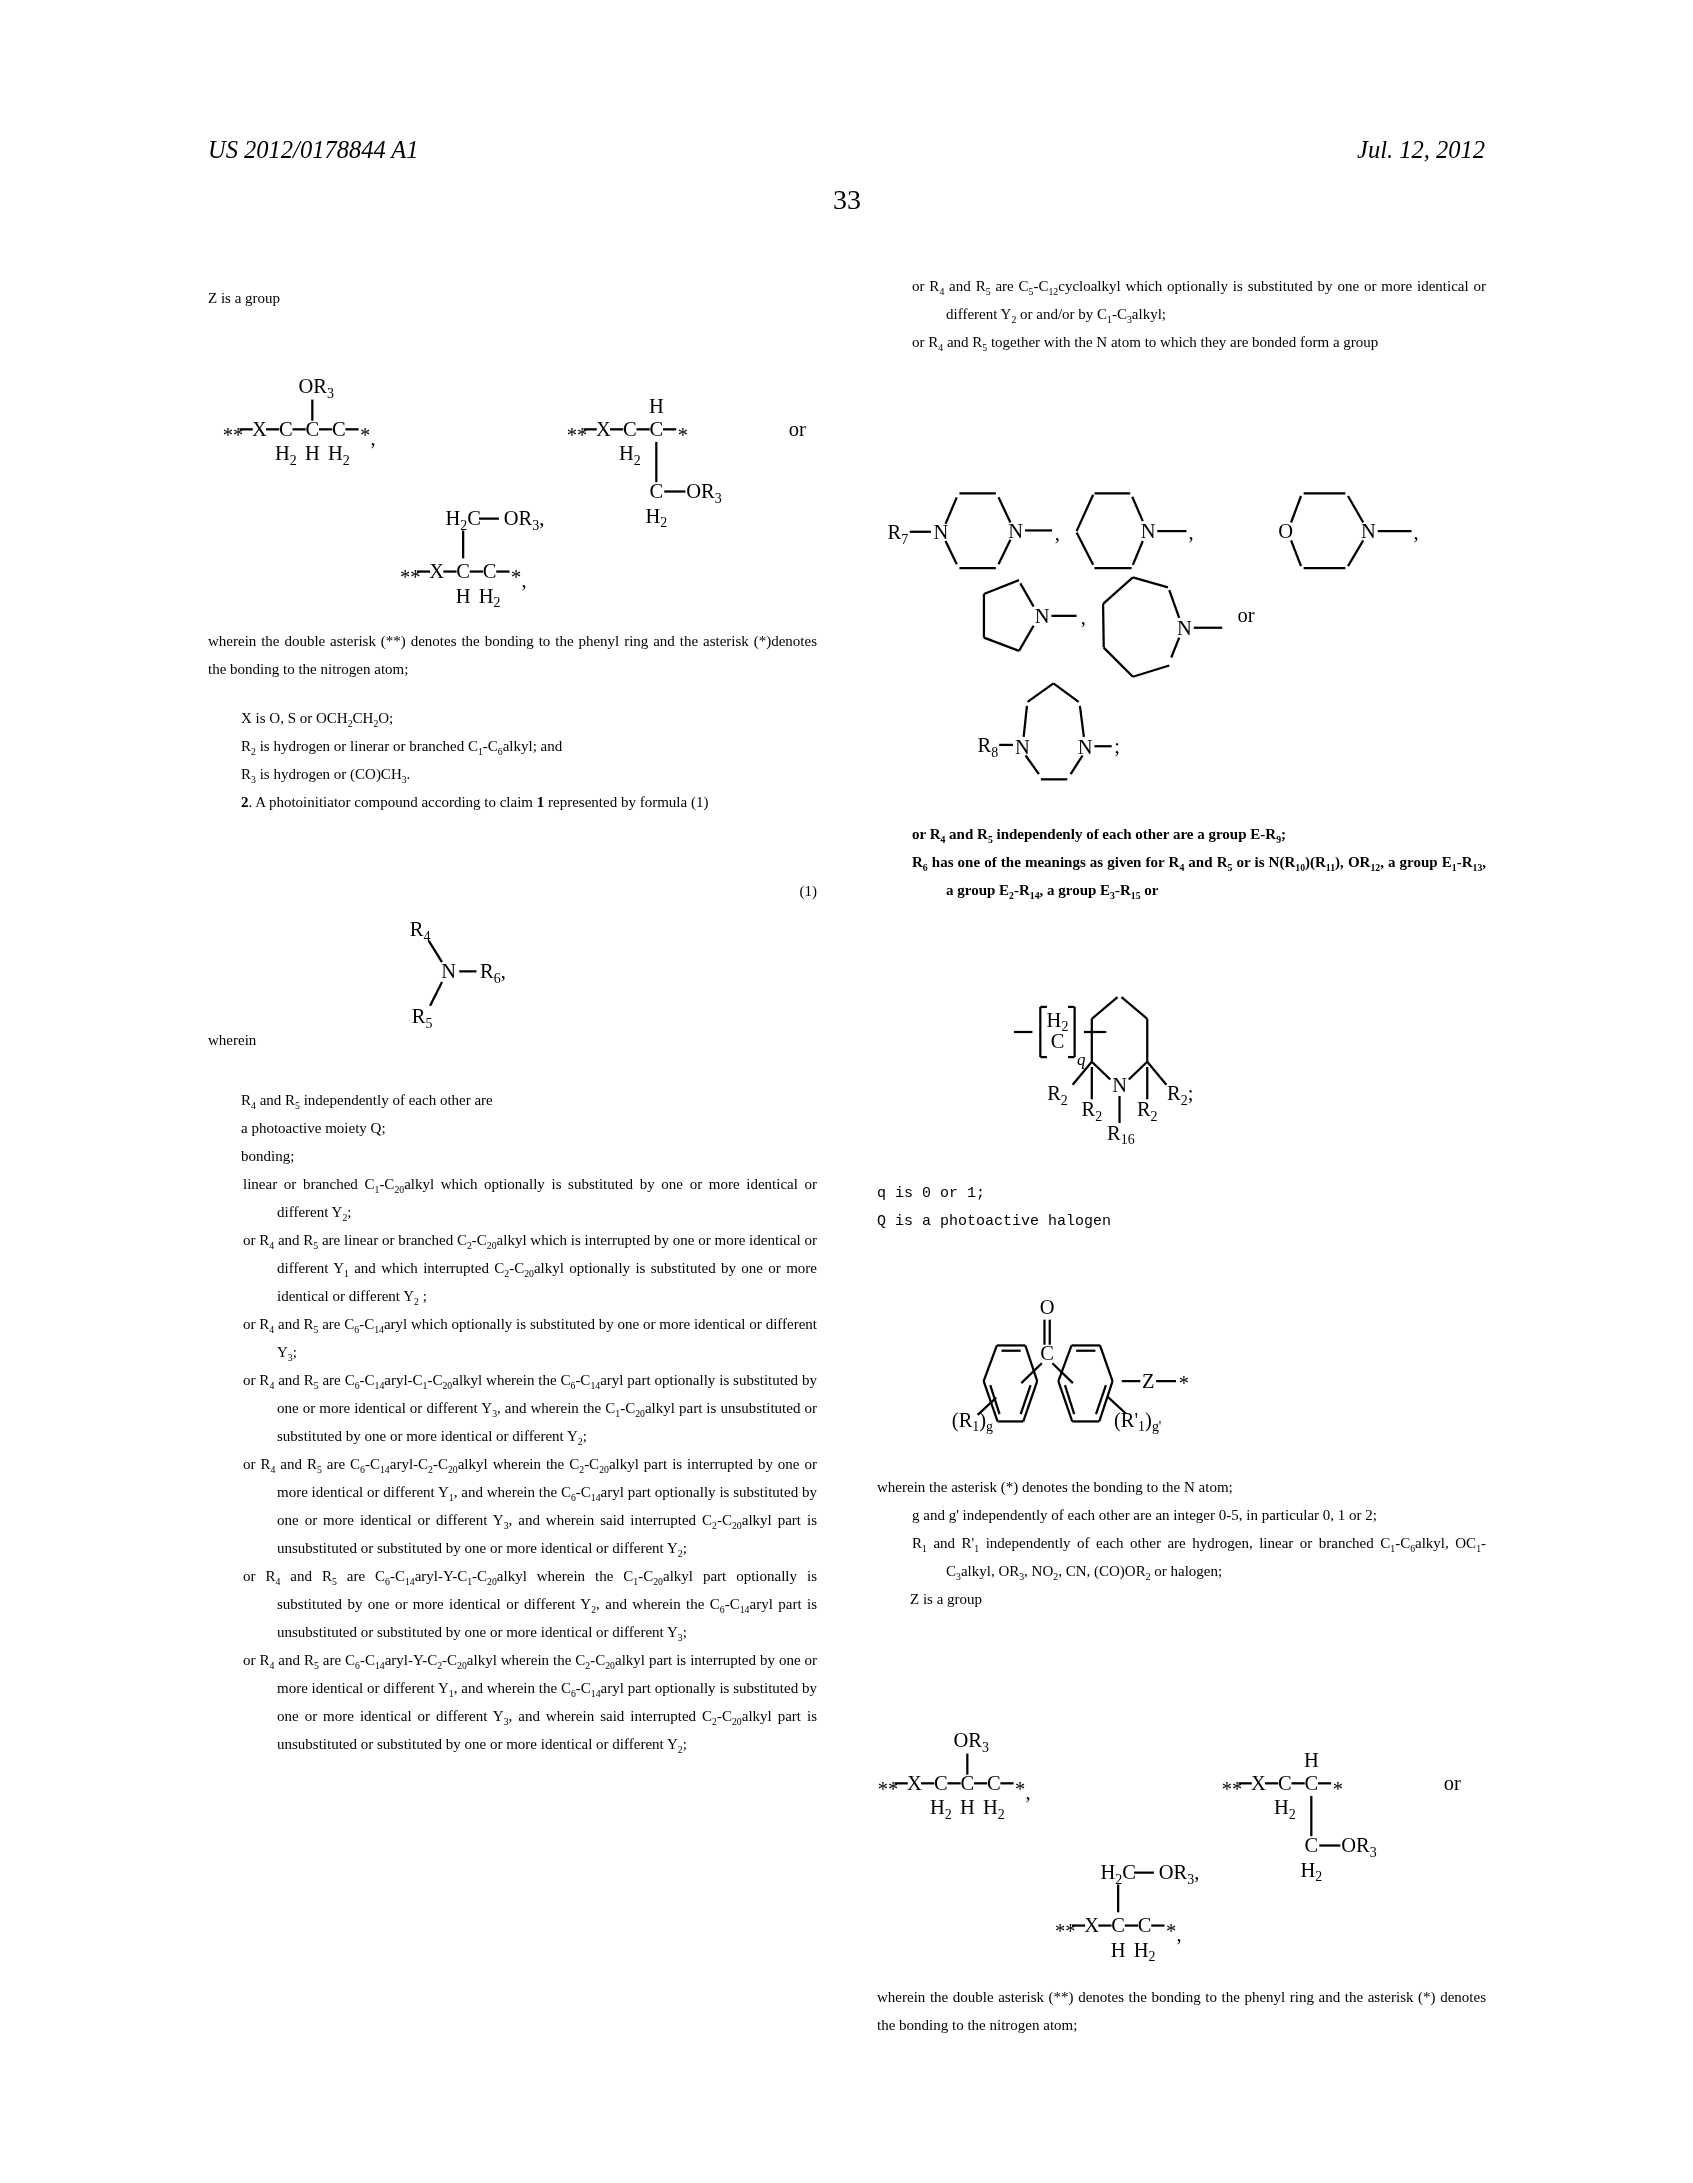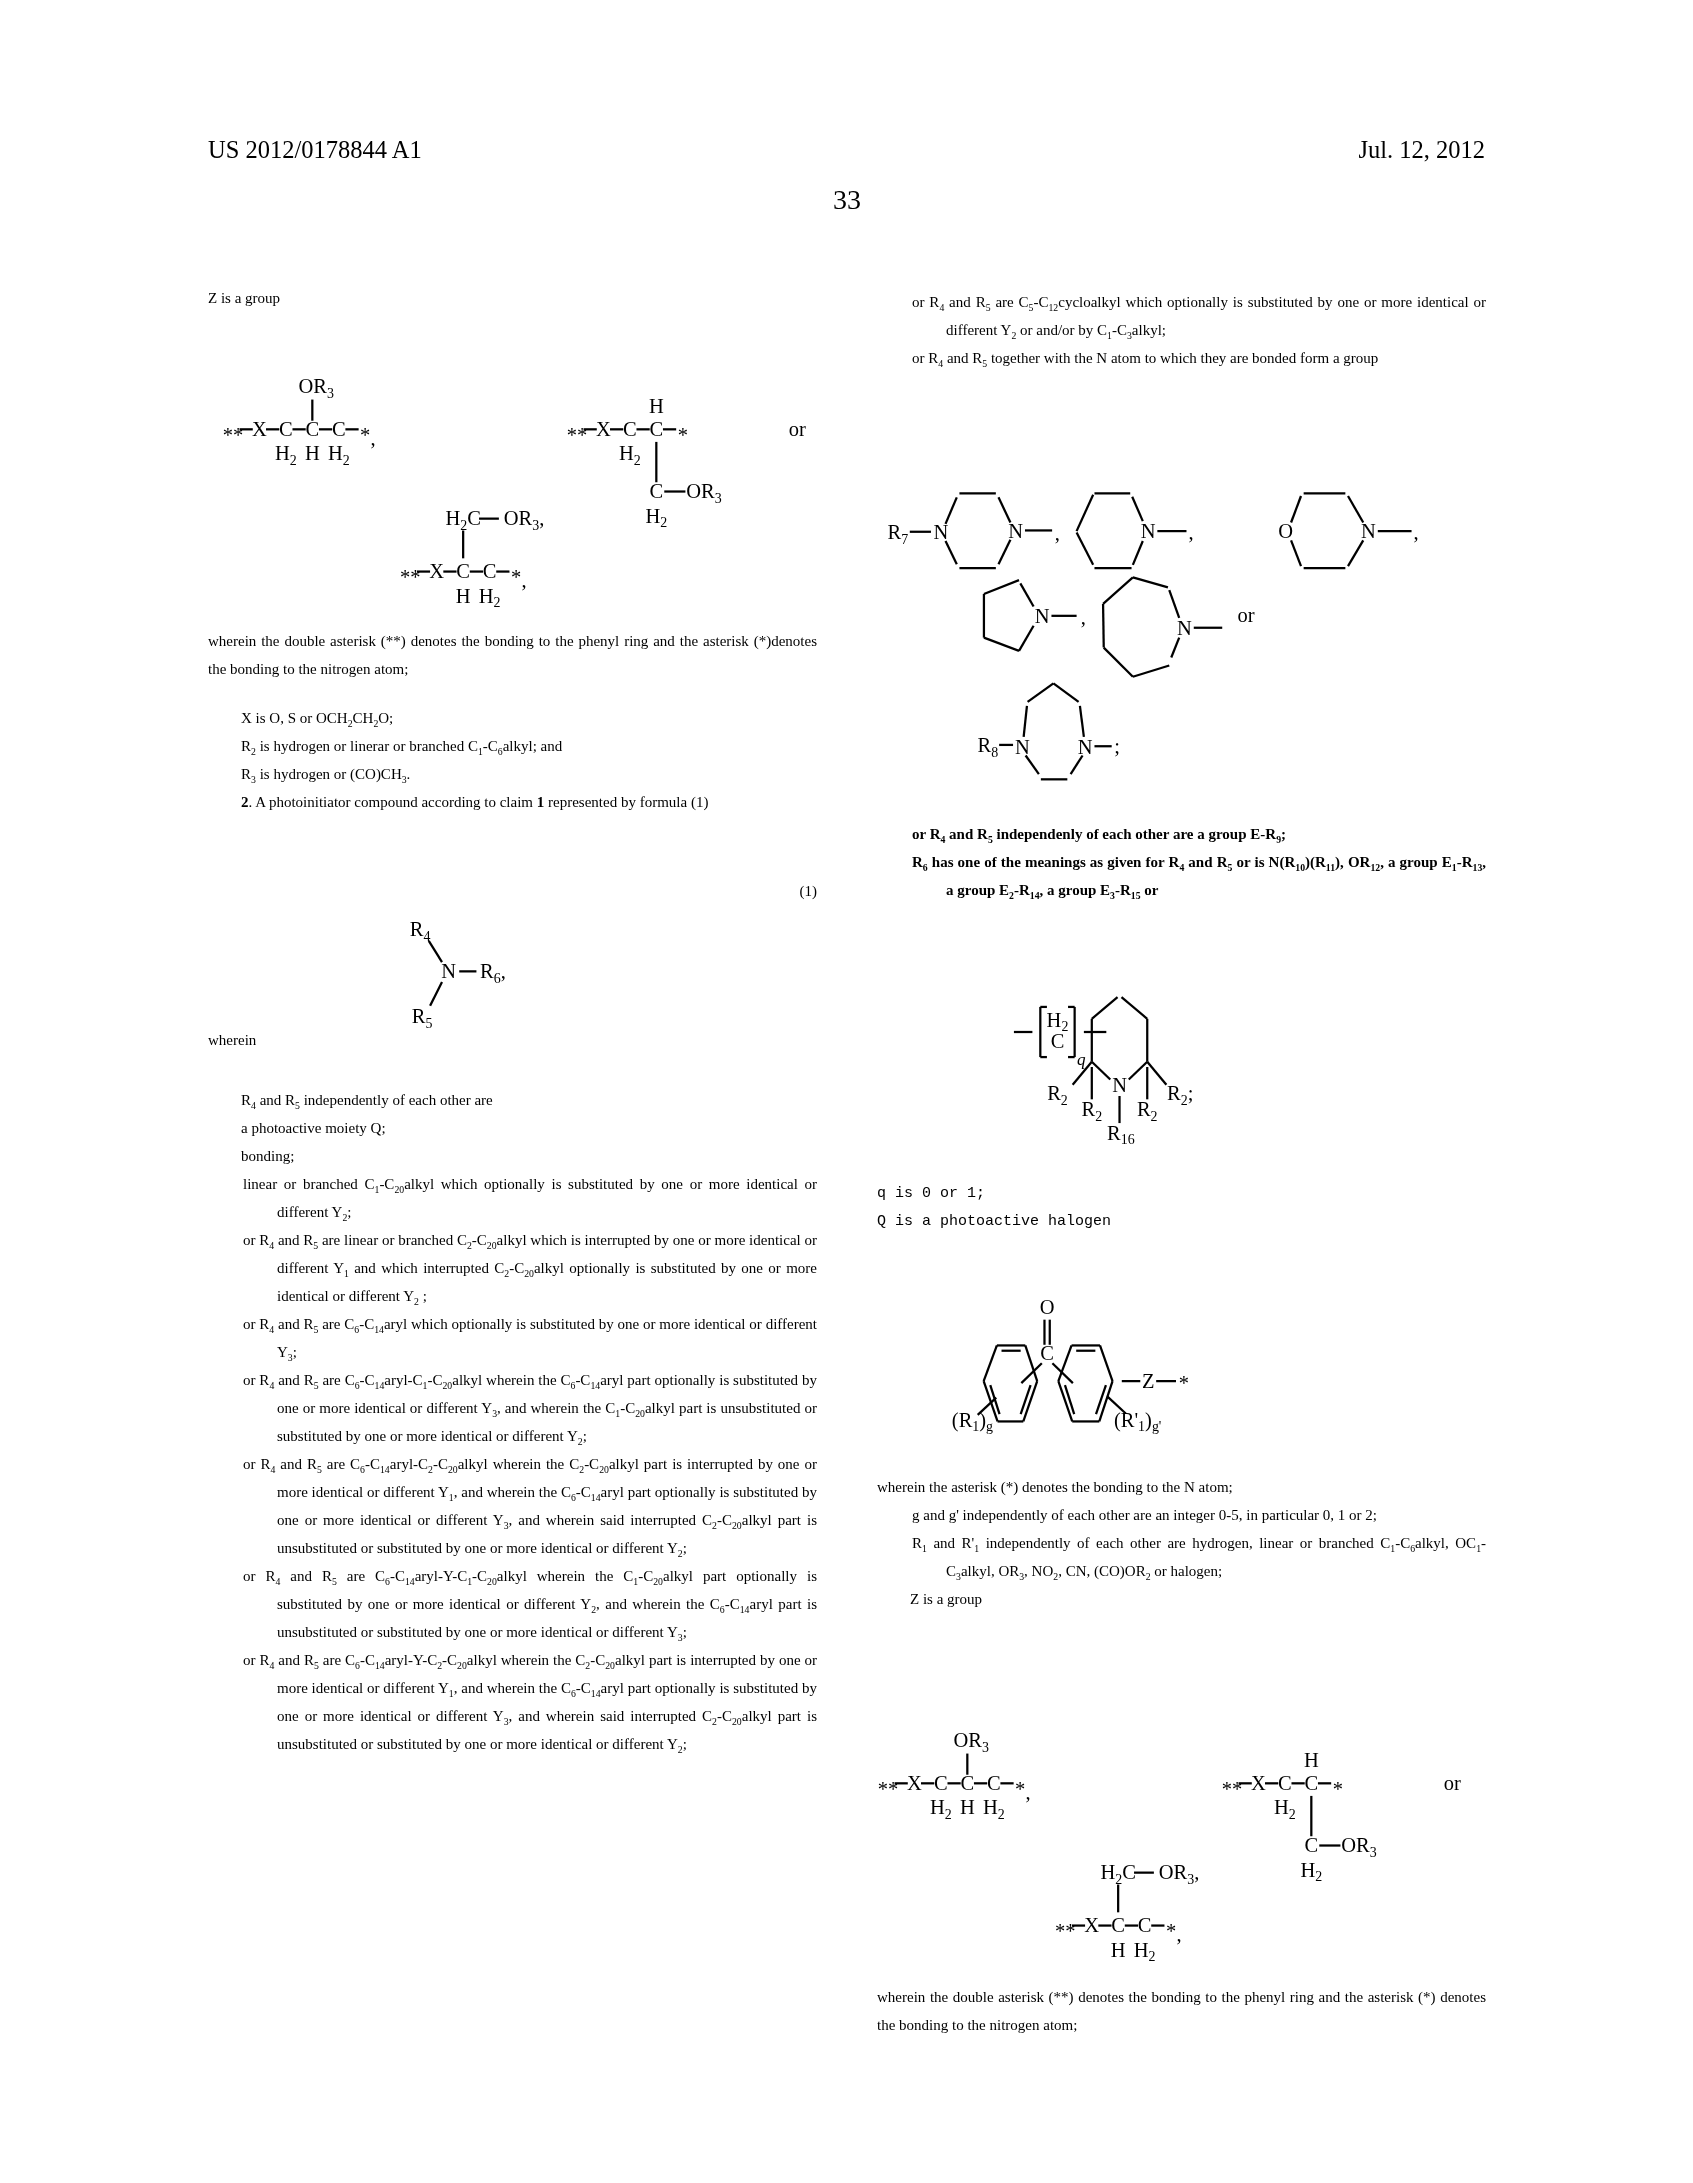--- a/index.html
+++ b/index.html
@@ -1,18 +1,18 @@
 <!DOCTYPE html>
 <html style="font-size:10.6px"><head>
 <meta charset="utf-8">
 <style>
   html,body{margin:0;padding:0;background:#e8e8e8;}
   .page{position:relative;width:1694px;height:2183px;background:#ffffff;
         font-family:"Liberation Serif","DejaVu Serif",serif;color:#000;overflow:hidden;}
-  .hdr{position:absolute;top:136px;left:208px;width:1277px;font-size:24.5px;}
+  .hdr{position:absolute;top:136px;left:208px;width:1277px;font-size:24.5px;font-style:italic;}
   .hdr .pub{float:left;}
   .hdr .dt{float:right;}
   .pgnum{position:absolute;top:184px;left:0;width:1694px;text-align:center;font-size:28px;}
   .block{position:absolute;font-size:15px;line-height:28px;text-align:justify;}
   .s-flush{}
   .s-ind1{padding-left:33px;}
   .s-first{text-indent:33px;}
   .s-hang{padding-left:69px;text-indent:-34px;}
   .s-right{text-align:right;}
   sub{font-size:0.65em;line-height:0;}
@@ -57,21 +57,21 @@
         <div class="s-hang">linear or branched C<sub>1</sub>-C<sub>20</sub>alkyl which optionally is substituted by one or more identical or different Y<sub>2</sub>;</div>
         <div class="s-hang">or R<sub>4</sub> and R<sub>5</sub> are linear or branched C<sub>2</sub>-C<sub>20</sub>alkyl which is interrupted by one or more identical or different Y<sub>1</sub> and which interrupted C<sub>2</sub>-C<sub>20</sub>alkyl optionally is substituted by one or more identical or different Y<sub>2</sub> ;</div>
         <div class="s-hang">or R<sub>4</sub> and R<sub>5</sub> are C<sub>6</sub>-C<sub>14</sub>aryl which optionally is substituted by one or more identical or different Y<sub>3</sub>;</div>
         <div class="s-hang">or R<sub>4</sub> and R<sub>5</sub> are C<sub>6</sub>-C<sub>14</sub>aryl-C<sub>1</sub>-C<sub>20</sub>alkyl wherein the C<sub>6</sub>-C<sub>14</sub>aryl part optionally is substituted by one or more identical or different Y<sub>3</sub>, and wherein the C<sub>1</sub>-C<sub>20</sub>alkyl part is unsubstituted or substituted by one or more identical or different Y<sub>2</sub>;</div>
         <div class="s-hang">or R<sub>4</sub> and R<sub>5</sub> are C<sub>6</sub>-C<sub>14</sub>aryl-C<sub>2</sub>-C<sub>20</sub>alkyl wherein the C<sub>2</sub>-C<sub>20</sub>alkyl part is interrupted by one or more identical or different Y<sub>1</sub>, and wherein the C<sub>6</sub>-C<sub>14</sub>aryl part optionally is substituted by one or more identical or different Y<sub>3</sub>, and wherein said interrupted C<sub>2</sub>-C<sub>20</sub>alkyl part is unsubstituted or substituted by one or more identical or different Y<sub>2</sub>;</div>
         <div class="s-hang">or R<sub>4</sub> and R<sub>5</sub> are C<sub>6</sub>-C<sub>14</sub>aryl-Y-C<sub>1</sub>-C<sub>20</sub>alkyl wherein the C<sub>1</sub>-C<sub>20</sub>alkyl part optionally is substituted by one or more identical or different Y<sub>2</sub>, and wherein the C<sub>6</sub>-C<sub>14</sub>aryl part is unsubstituted or substituted by one or more identical or different Y<sub>3</sub>;</div>
         <div class="s-hang">or R<sub>4</sub> and R<sub>5</sub> are C<sub>6</sub>-C<sub>14</sub>aryl-Y-C<sub>2</sub>-C<sub>20</sub>alkyl wherein the C<sub>2</sub>-C<sub>20</sub>alkyl part is interrupted by one or more identical or different Y<sub>1</sub>, and wherein the C<sub>6</sub>-C<sub>14</sub>aryl part optionally is substituted by one or more identical or different Y<sub>3</sub>, and wherein said interrupted C<sub>2</sub>-C<sub>20</sub>alkyl part is unsubstituted or substituted by one or more identical or different Y<sub>2</sub>;</div>
       </div>
     </div>
   <div id="col-right">
-      <div class="block" style="top: 288px; left: 877px; width: 609px;">
+      <div class="block" style="top: 272px; left: 877px; width: 609px;">
         <div class="s-hang">or R<sub>4</sub> and R<sub>5</sub> are C<sub>5</sub>-C<sub>12</sub>cycloalkyl which optionally is substituted by one or more identical or different Y<sub>2</sub> or and/or by C<sub>1</sub>-C<sub>3</sub>alkyl;</div>
         <div class="s-hang">or R<sub>4</sub> and R<sub>5</sub> together with the N atom to which they are bonded form a group</div>
       </div>
       <div class="block" style="top: 820px; left: 877px; width: 609px; font-weight: bold;">
         <div class="s-hang">or R<sub>4</sub> and R<sub>5</sub> independenly of each other are a group E-R<sub>9</sub>;</div>
         <div class="s-hang">R<sub>6</sub> has one of the meanings as given for R<sub>4</sub> and R<sub>5</sub> or is N(R<sub>10</sub>)(R<sub>11</sub>), OR<sub>12</sub>, a group E<sub>1</sub>-R<sub>13</sub>, a group E<sub>2</sub>-R<sub>14</sub>, a group E<sub>3</sub>-R<sub>15</sub> or</div>
       </div>
       <div class="block" style="top: 1180px; left: 877px; width: 609px; font-family: Liberation Mono, monospace;">
         <div class="s-flush">q is 0 or 1;</div>
         <div class="s-flush">Q is a photoactive halogen</div>

